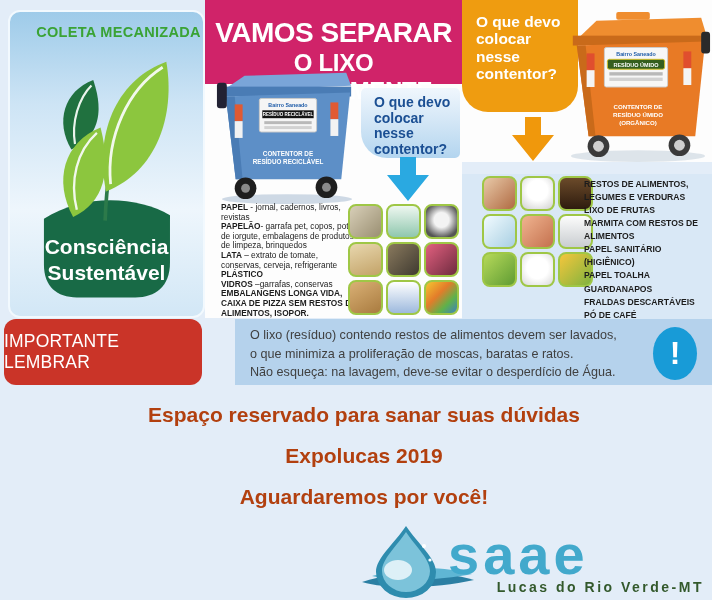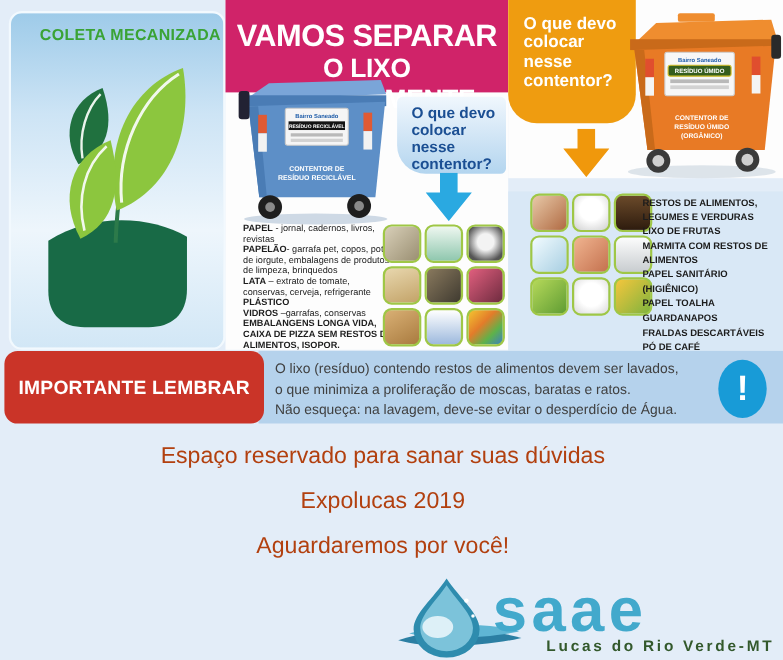--- a/index.html
+++ b/index.html
@@ -63,32 +63,32 @@
   .r5{background:linear-gradient(135deg,#f0b490,#c4714e);}
   .r6{background:linear-gradient(180deg,#fcfcfc,#c9cdd0);}
   .r7{background:linear-gradient(135deg,#b6d95a,#5f9c33);}
   .r8{background:radial-gradient(circle at 50% 45%,#ffffff 46%,#d8d8d8);}
   .r9{background:linear-gradient(135deg,#f5c63c,#7fb33e);}
   .right-list{position:absolute;left:122px;top:4px;width:127px;
     font-size:8.6px;font-weight:bold;color:#1c1c1c;line-height:1.52;}
 
   
   .reminder-band{position:absolute;left:235px;top:319px;width:477px;height:66px;background:#b5d2ec;}
-  .reminder-box{position:absolute;left:4px;top:319px;width:236px;height:66px;background:#ca3428;
+  .reminder-box{position:absolute;left:4px;top:319px;width:198px;height:66px;background:#ca3428;
     border-radius:12px;display:flex;align-items:center;justify-content:center;
-    color:#fff;font-weight:bold;font-size:17.5px;letter-spacing:.2px;}
+    color:#fff;font-weight:normal;font-size:17.5px;letter-spacing:.2px;}
   .reminder-text{position:absolute;left:250px;top:326px;width:390px;
     font-size:12.6px;color:#404040;line-height:1.48;}
   .excl{position:absolute;left:653px;top:327px;width:44px;height:53px;background:#189bd7;
     border-radius:50%;display:flex;align-items:center;justify-content:center;
     color:#fff;font-weight:bold;font-size:32px;}
 
   
   .footer{position:absolute;left:0;top:403px;width:696px;text-align:center;
-    color:#b2400f;font-weight:normal;font-size:21px;}
+    color:#b2400f;font-weight:bold;font-size:21px;padding-left:16px;}
   .footer div{margin-bottom:17px;}
 
   
   .logo{position:absolute;left:344px;top:520px;width:366px;height:78px;}
 </style>
 </head>
 <body>
 
 <div class="canvas">
 
@@ -102,20 +102,24 @@
 
       <path d="M58,122 C40,92 50,58 82,46 C95,84 86,110 58,122 Z" fill="#20713f"></path>
       <path d="M62,116 C58,92 66,66 80,52" stroke="#eaf4ec" stroke-width="2.4" fill="none"></path>
 
       <path d="M96,168 C82,98 112,44 162,26 C172,84 152,146 96,168 Z" fill="#8cc63e"></path>
       <path d="M101,160 C96,108 120,56 158,32" stroke="#f2f8ec" stroke-width="3" fill="none"></path>
 
       <path d="M60,196 C38,156 50,114 90,98 C102,146 94,180 60,196 Z" fill="#8cc63e"></path>
       <path d="M64,188 C56,156 64,124 86,104" stroke="#f2f8ec" stroke-width="2.6" fill="none"></path>
     </svg>
+    <div class="conscience">
+      <div>Consciência</div>
+      <div>Sustentável</div>
+    </div>
   </div>
 
   <div class="mid-panel">
     <div class="mid-header">
       <div class="mid-h1">VAMOS SEPARAR</div>
       <div class="mid-h2">O LIXO CORRETAMENTE</div>
     </div>
 
     <svg class="bin-blue" viewBox="0 0 150 146">
       <ellipse cx="75" cy="140" rx="66" ry="5" fill="#9fb6cd" opacity=".5"></ellipse>

